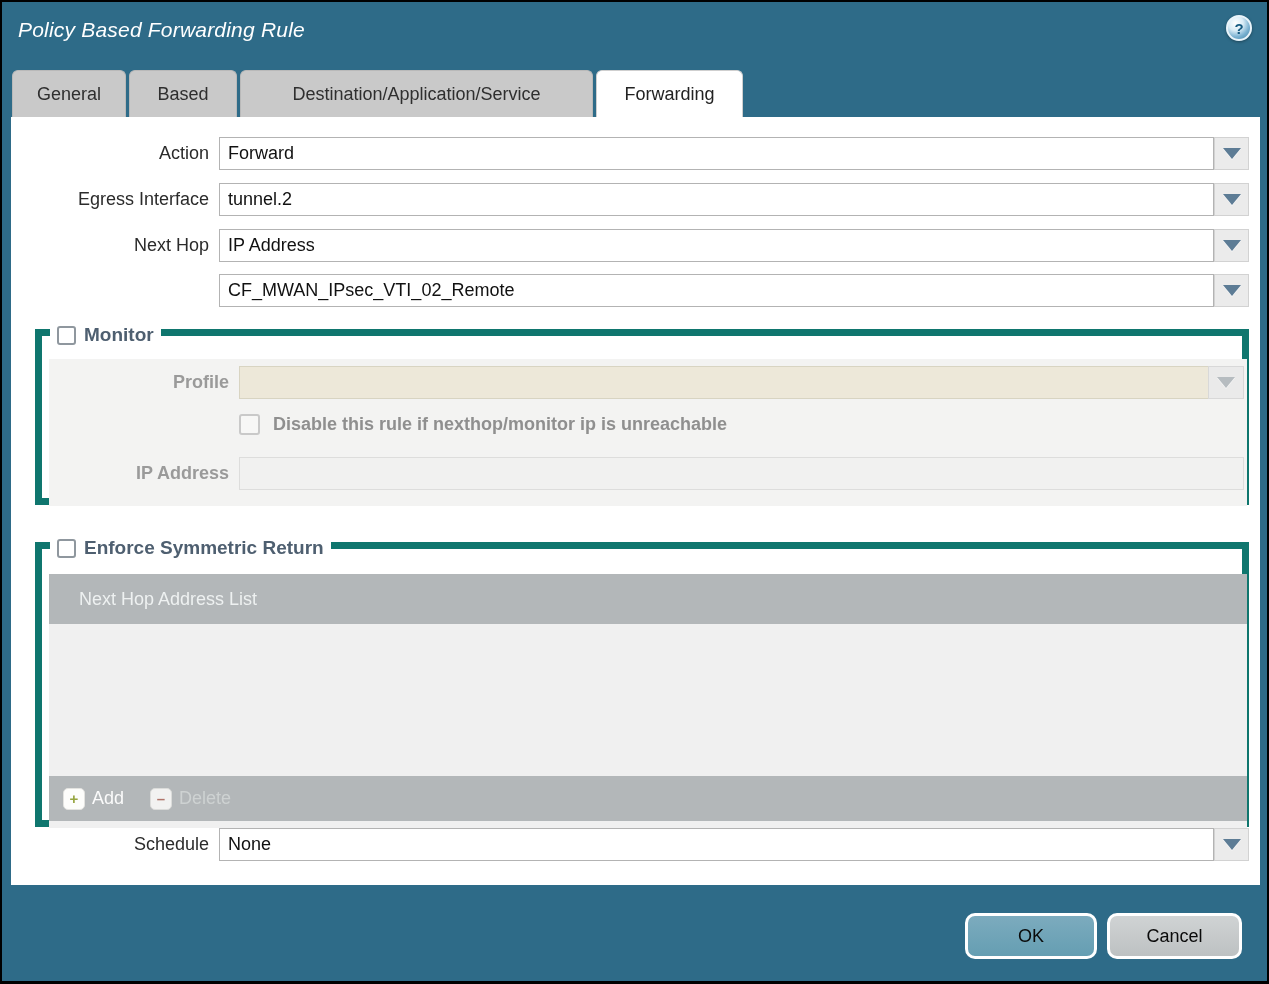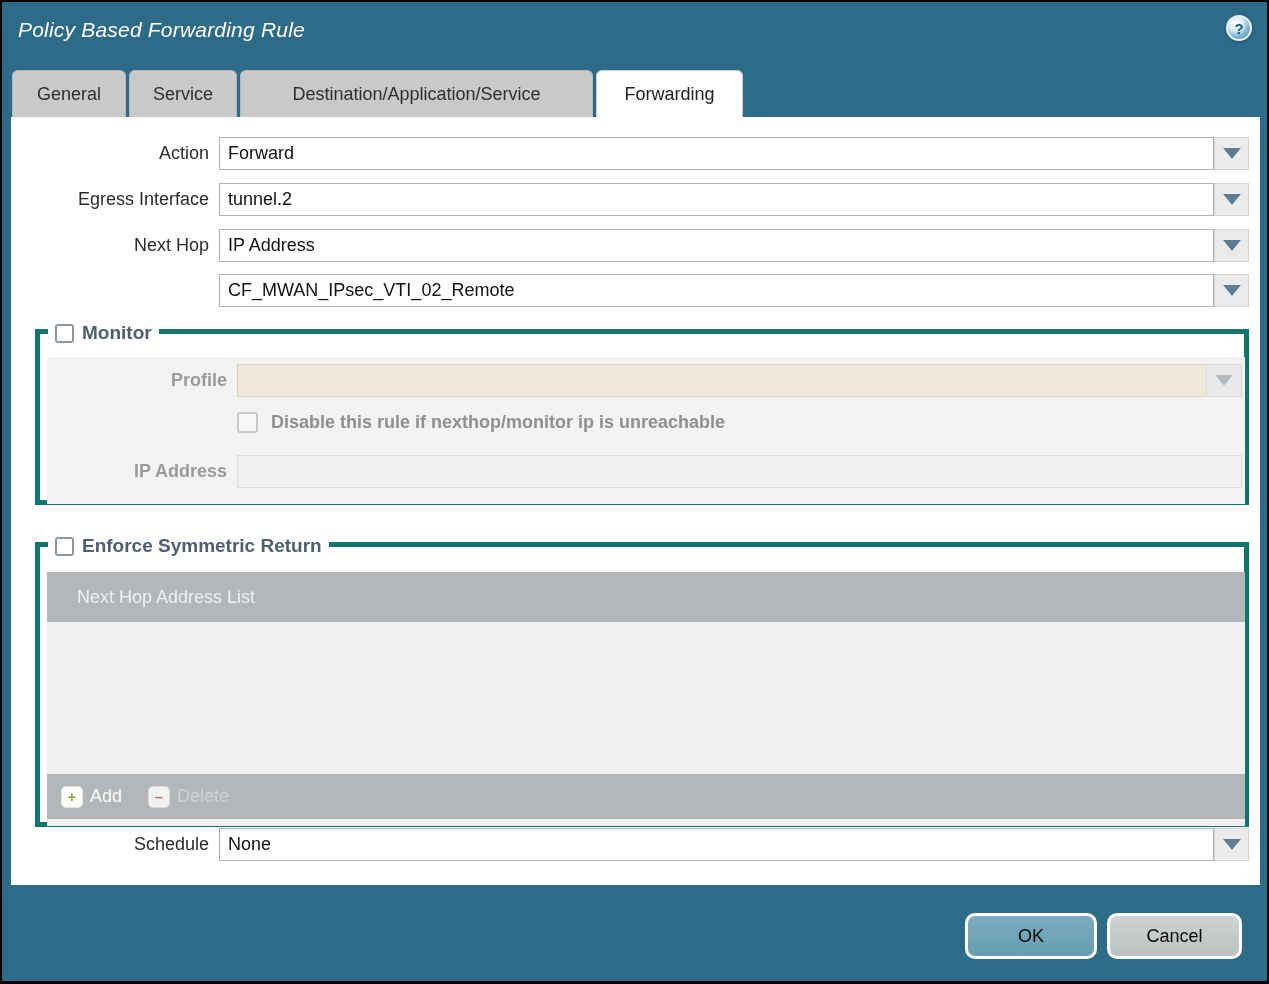--- a/index.html
+++ b/index.html
@@ -45,21 +45,21 @@
   }
   .dd-btn {
     position:absolute; left:1203px; top:0; width:35px; height:33px;
     background:#ebebeb; border:1px solid #d2d2d2;
     display:flex; align-items:center; justify-content:center; cursor:pointer;
   }
   .tri { width:0; height:0; border-left:9px solid transparent; border-right:9px solid transparent;
          border-top:11px solid #5d7c95; filter: drop-shadow(0 1px 0 rgba(255,255,255,.6)); }
   .tri.disabled { border-top-color:#b6bcc0; }
   
-  .fieldset { position:absolute; left:24px; width:1214px; border:5px solid #0f766e; background:#fff; }
+  .fieldset { position:absolute; left:24px; width:1214px; border:7px solid #0f766e; background:#fff; }
   .legend {
     position:absolute; top:-12px; left:8px; background:#fff; padding:0 7px;
     display:flex; align-items:center; gap:8px;
   }
   .legend .cb {
     width:19px; height:19px; border:2px solid #8f979e; border-radius:3px; background:#fff; cursor:pointer;
   }
   .legend .cap { font-size:19px; font-weight:bold; color:#4e5f70; }
   .panel { position:absolute; background:#f3f3f2;font-weight:bold; }
   .d-lbl { position:absolute; height:33px; line-height:33px; text-align:right; font-size:18px; color:#9a9a9a; }
@@ -104,21 +104,21 @@
   <div class="title">Policy Based Forwarding Rule</div>
   <div class="help-icon">
     <span>?</span>
   </div>
 
   <div class="tabs">
     <div class="tab tab-general">
         <span>General</span>
       </div>
     <div class="tab tab-source">
-        <span>Service</span>
+        <span>Based</span>
       </div>
     <div class="tab tab-das">
         <span>Destination/Application/Service</span>
       </div>
     <div class="tab tab-forwarding active">
         <span>Forwarding</span>
       </div>
   </div>
 
   <div class="content">

